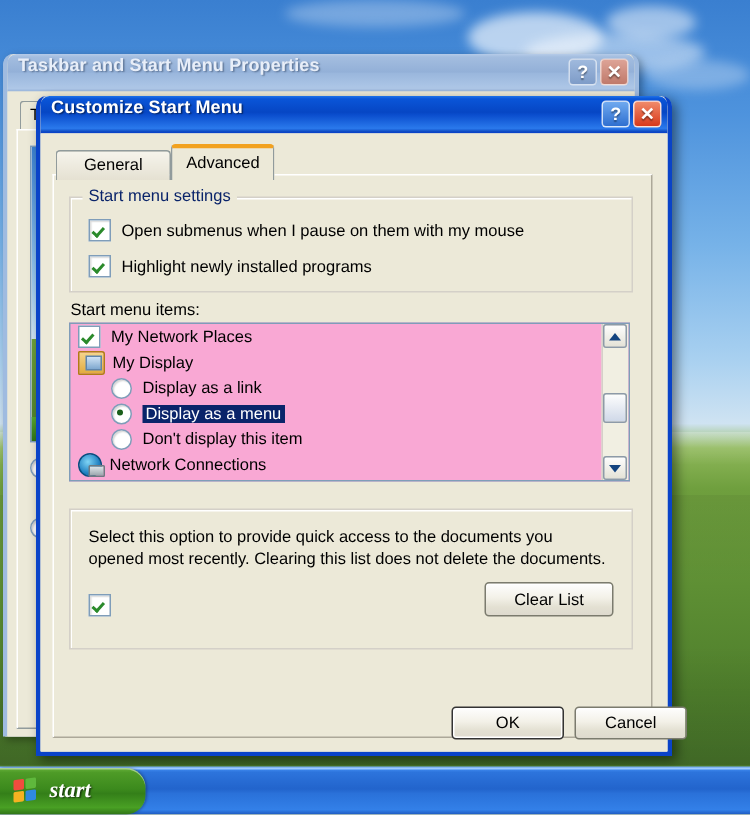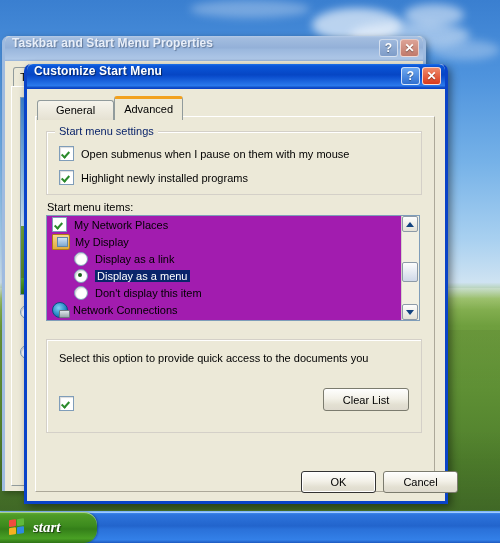--- a/index.html
+++ b/index.html
@@ -192,21 +192,21 @@
     margin-right:7px;position:relative;flex:0 0 auto;
   }
   .chkbox.on::after{
     content:"";position:absolute;left:3px;top:6px;width:3px;height:6px;
     border:solid #2b8a2b;border-width:0 2px 2px 0;transform:rotate(42deg);
     margin-top:-3px;
   }
 
   
   .listbox{
-    position:absolute;background:#a21caf;border:1px solid #7f9db9;
+    position:absolute;background:#f9a8d4;border:1px solid #7f9db9;
     box-sizing:border-box;overflow:hidden;
   }
   .lb-items{position:absolute;left:0;top:0;right:17px;}
   .lrow{height:17px;display:flex;align-items:center;font-size:11px;color:#000;padding-left:5px;cursor:default;}
   .lrow.indent{padding-left:27px;}
   .lrow .lbl{white-space:nowrap;}
   .lrow.sel .lbl{background:#0a246a;color:#fff;padding:0 2px;text-align:right;}
   .mini-chk{
     width:13px;height:13px;background:#fff;border:1px solid #7f9db9;margin-right:7px;
     position:relative;flex:0 0 auto;
@@ -401,20 +401,21 @@
             <div class="sb-thumb"></div>
             <div class="sb-btn down">
               <span class="sb-arrow d"></span>
             </div>
           </div>
         </div>
 
         <div class="group" style="left:10px;top:222px;width:374px;height:92px;">
 
           <div class="static" style="position:absolute;left:12px;top:12px;">Select this option to provide quick access to the documents you</div>
+          <div class="static" style="position:absolute;left:12px;top:27px;">opened most recently.  Clearing this list does not delete the documents.</div>
 
           <div class="chk" style="position:absolute;left:12px;top:56px;">
             <span class="chkbox on"></span>
           </div>
 
           <div class="btn" style="position:absolute;right:12px;top:48px;width:86px;height:23px;">Clear List</div>
         </div>
 
       </div>
 

